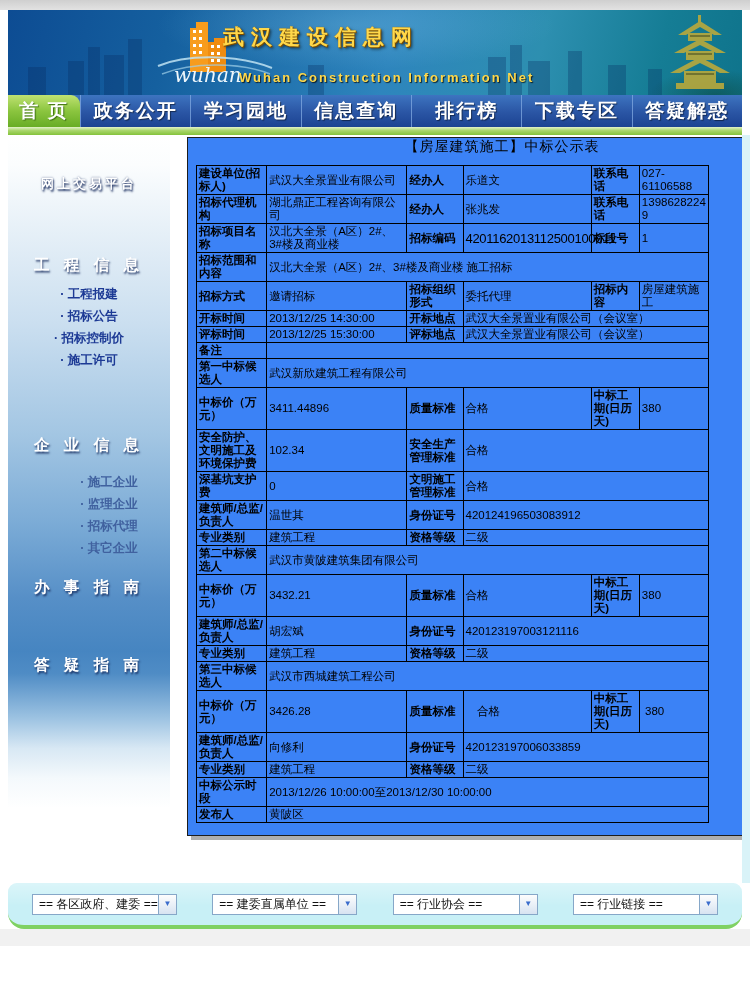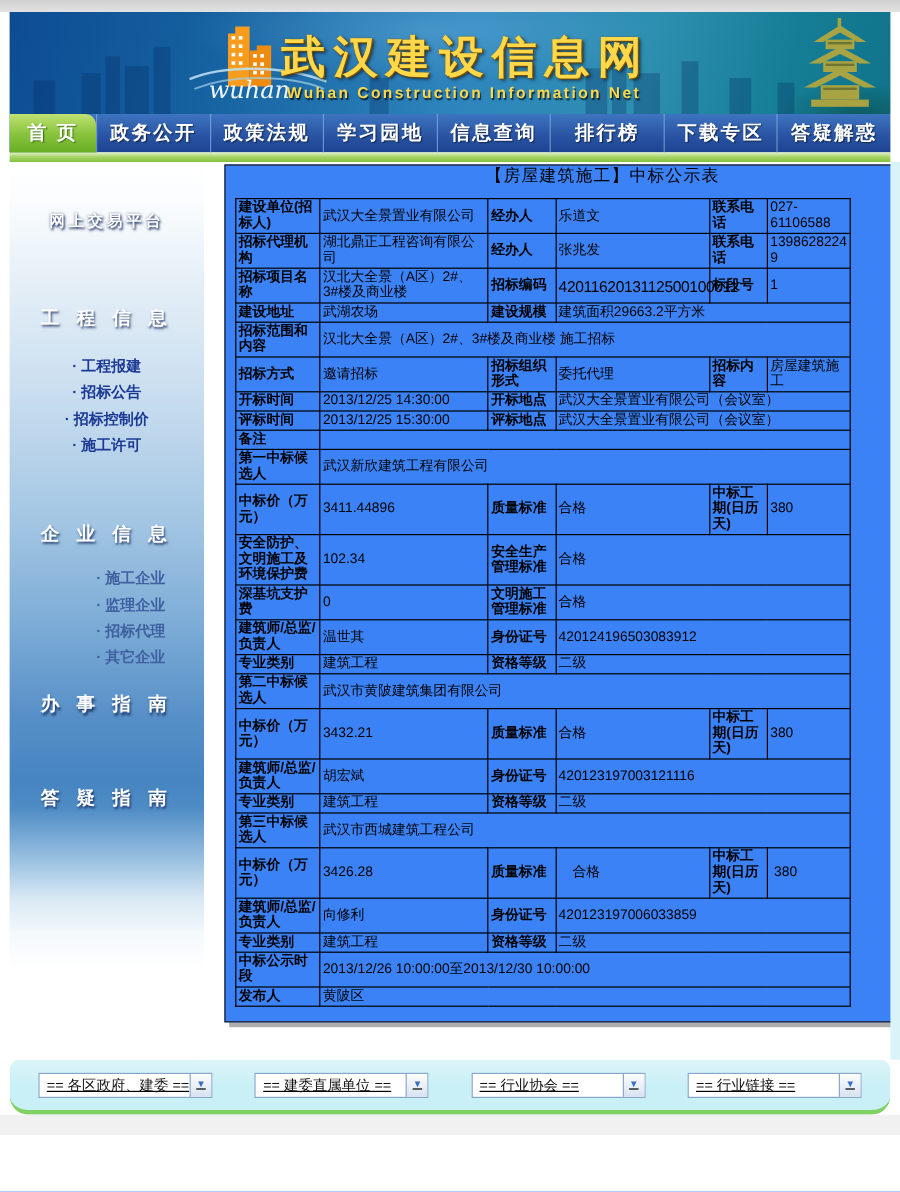--- a/index.html
+++ b/index.html
@@ -12,50 +12,50 @@
 
   
   .banner { position:relative; margin:0 8px; height:85px; overflow:hidden;
     background:linear-gradient(103deg,#0d4c93 0%,#15609f 22%,#2e85bd 52%,#2d8fb0 72%,#157d95 88%,#0f748c 100%); }
   .banner .glow { position:absolute; left:20%; top:-30px; width:55%; height:90px;
     background:radial-gradient(ellipse at center, rgba(120,190,230,.35), rgba(120,190,230,0) 70%); }
   .bld { position:absolute; bottom:0; background:rgba(8,42,96,.30); }
   .trees { position:absolute; right:0; bottom:0; width:90px; height:24px;
     background:radial-gradient(ellipse at 70% 100%, rgba(12,70,60,.55), rgba(12,70,60,0) 75%); }
   .site-logo { position:absolute; left:148px; top:4px; }
-  .site-title { position:absolute; left:226px; top:13px; font-size:37px; font-weight:bold;
+  .site-title { position:absolute; left:215px; top:13px; font-size:21px; font-weight:bold;
     color:#ffd84a; letter-spacing:7px; white-space:nowrap;
     text-shadow:1px 1px 0 #7a4d00, 2px 2px 3px rgba(0,0,0,.65), 0 0 1px #a36c00; }
   .site-sub { position:absolute; left:231px; top:60px; font-size:13px; font-weight:bold;
     color:#ffd84a; letter-spacing:2px; white-space:nowrap; text-shadow:1px 1px 1px rgba(0,0,0,.75); }
 
   
   .nav { margin:0 8px; height:32px; display:flex; background:linear-gradient(#3d74c0,#2a55a4 55%,#1c4392); }
   .tab { flex:1; display:flex; align-items:center; justify-content:center; color:#fff;
-    font-size:16px; font-weight:bold; letter-spacing:2px; cursor:pointer;
+    font-size:19px; font-weight:bold; letter-spacing:2px; cursor:pointer;
     border-left:1px solid rgba(130,170,225,.75); text-shadow:1px 1px 1px rgba(0,0,0,.5); white-space:nowrap; }
   .tab.home { flex:0 0 72px; border-left:none; border-radius:0 9px 0 0;
     background:linear-gradient(#bfe272,#8bc53f 50%,#68ad25); text-shadow:1px 1px 1px #3f7212; }
   .green-strip { margin:0 8px; height:8px; background:linear-gradient(#e3f2c9,#a9d66b 45%,#84c23b); }
 
   
   .middle { position:relative; display:flex; margin:0 8px; min-height:748px; background:#fff; }
   .right-strip { position:absolute; right:-8px; top:0; bottom:0; width:8px; background:#d9f3f8; }
 
   .sidebar { position:relative; flex:0 0 162px; width:162px;
     background:linear-gradient(180deg,#ffffff 0%,#fbfdfe 4%,#e8f1f8 12%,#cbdff0 25%,#a3c6e3 40%,
       #7babd6 52%,#568fc7 62%,#4685c1 69%,#4f8cc5 72%,#9dc3e2 78%,#d8e8f4 82%,#f4f9fc 86%,#ffffff 90%,#ffffff 100%); }
   .sb-item { position:absolute; width:100%; text-align:center; }
   .sb-platform { top:40px; font-size:13px; font-weight:bold; color:#fff; letter-spacing:3px;
     text-shadow:1px 2px 2px rgba(25,45,95,.9), 0 0 2px rgba(25,45,95,.6); }
   .sb-sec { font-size:15.5px; font-weight:bold; color:#fff; letter-spacing:5px; cursor:pointer;
     text-shadow:1px 2px 2px rgba(20,40,90,.85); white-space:nowrap; }
   .sec1 { top:120px; } .sec2 { top:300px; } .sec3 { top:442px; } .sec4 { top:520px; }
   .slinks { position:absolute; width:100%; }
-  .links1 { top:159px; } .links2 { top:336px; }
+  .links1 { top:148px; } .links2 { top:336px; }
   .slink { height:22px; line-height:22px; text-align:center; font-size:12.5px; font-weight:bold;
     color:#1d3a95; cursor:pointer; white-space:nowrap; }
   .links2 .slink { color:#40619f;padding-left:40px; }
 
   .content-area { flex:1; padding:2px 0 20px 17px; }
   .panel { width:630px; background:#3b82f6; border:1px solid #1c1c1c; box-shadow:4px 4px 0 #aeaeae;
     padding:0 8px 12px; }
   .tbl-title { text-align:center; font-size:14px; color:#000; margin-bottom:9px; letter-spacing:1px; }
   table.bid { border-collapse:collapse; table-layout:fixed; width:513px; }
   table.bid td { border:1px solid #000; font-size:11.5px; line-height:13px; padding:1px 2px;
@@ -63,21 +63,21 @@
   table.bid td.lbl { font-weight:bold; }
   table.bid td.sm { font-size:13px; letter-spacing:-0.3px; white-space:nowrap; overflow:visible; }
 
   
   .linkbar-row { background:#fff; padding:0; }
   .linkbar { margin:0 8px; height:46px; background:#c8f0f6; border-bottom:4px solid #7fd163;
     border-radius:9px 9px 16px 16px; display:flex; align-items:center; padding:0 24px;
     justify-content:space-between;
     background-image:linear-gradient(rgba(255,255,255,.35), rgba(255,255,255,0) 55%); }
   .sel { width:145px; height:21px; background:#fff; border:1px solid #86a7c8; display:flex;
-    align-items:center; cursor:pointer;text-decoration:underline; }
+    align-items:center; cursor:pointer; }
   .sel-text { flex:1; font-size:12px; color:#111; padding-left:6px; white-space:nowrap; overflow:hidden; }
   .sel-btn { width:18px; height:100%; border-left:1px solid #86a7c8; display:flex; align-items:center;
     justify-content:center; background:linear-gradient(#fdfdfd,#d7e3f1); }
   .sel-btn span { font-size:8px; color:#3a6ccc; line-height:1; }
 
   
   .footer { background:#f1f1f1; padding:9px 0 8px; }
 </style>
 </head>
 <body>
@@ -145,21 +145,20 @@
         <rect x="22" y="22" width="20" height="2"></rect>
           <rect x="20" y="40" width="24" height="2"></rect>
           <rect x="18" y="60" width="28" height="2"></rect>
       </g>
     </svg>
   </div>
 
   <div class="nav" id="nav">
       <div class="tab home">首 页</div>
       <div class="tab">政务公开</div>
-      <div class="tab">政策法规</div>
       <div class="tab">学习园地</div>
       <div class="tab">信息查询</div>
       <div class="tab">排行榜</div>
       <div class="tab">下载专区</div>
       <div class="tab">答疑解惑</div>
     </div>
   <div class="green-strip"></div>
 
   <div class="middle">
     <div class="right-strip"></div>
@@ -215,26 +214,20 @@
               </tr>
               <tr>
                 <td class="lbl">招标项目名称</td>
                 <td>汉北大全景（A区）2#、3#楼及商业楼</td>
                 <td class="lbl">招标编码</td>
                 <td class="sm">4201162013112500100011</td>
                 <td class="lbl">标段号</td>
                 <td>1</td>
               </tr>
               <tr>
-                <td class="lbl">建设地址</td>
-                <td>武湖农场</td>
-                <td class="lbl">建设规模</td>
-                <td colspan="3">建筑面积29663.2平方米</td>
-              </tr>
-              <tr>
                 <td class="lbl">招标范围和内容</td>
                 <td colspan="5">汉北大全景（A区）2#、3#楼及商业楼 施工招标</td>
               </tr>
               <tr>
                 <td class="lbl">招标方式</td>
                 <td>邀请招标</td>
                 <td class="lbl">招标组织形式</td>
                 <td>委托代理</td>
                 <td class="lbl">招标内容</td>
                 <td>房屋建筑施工</td>

